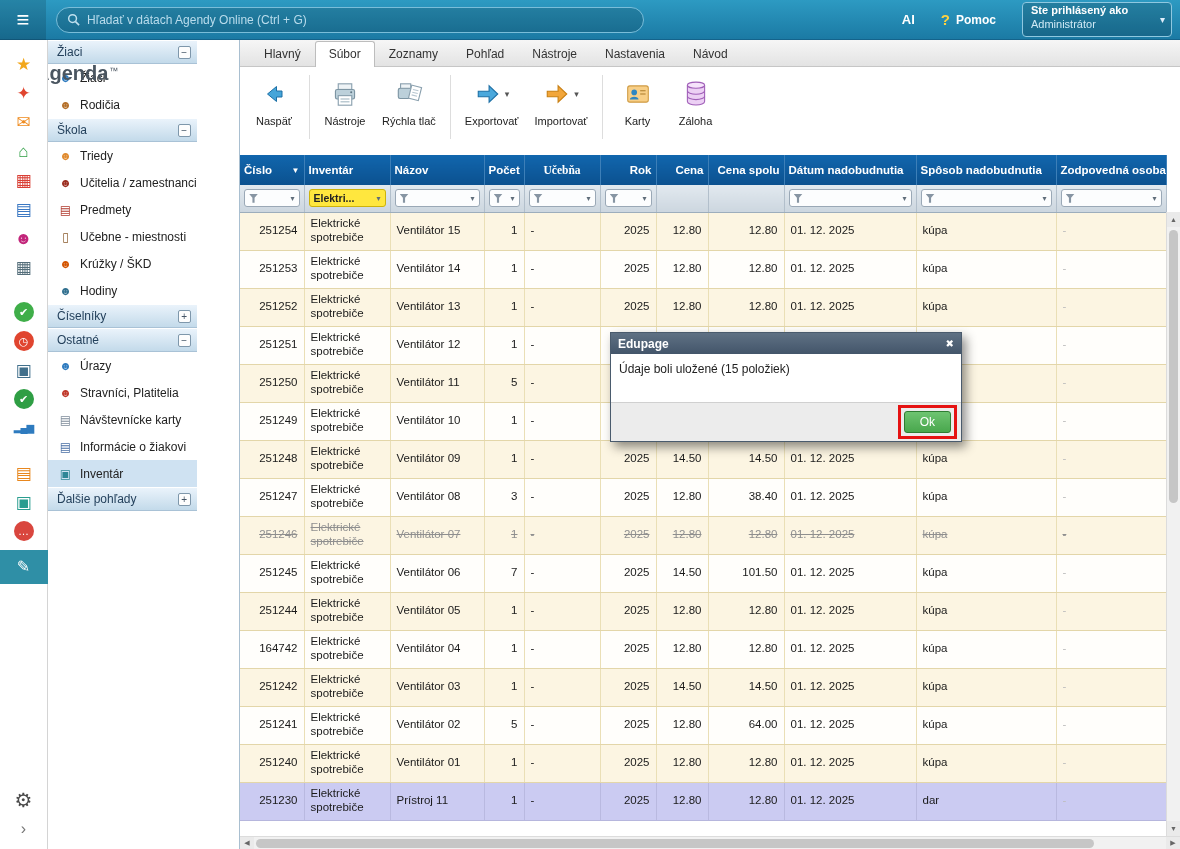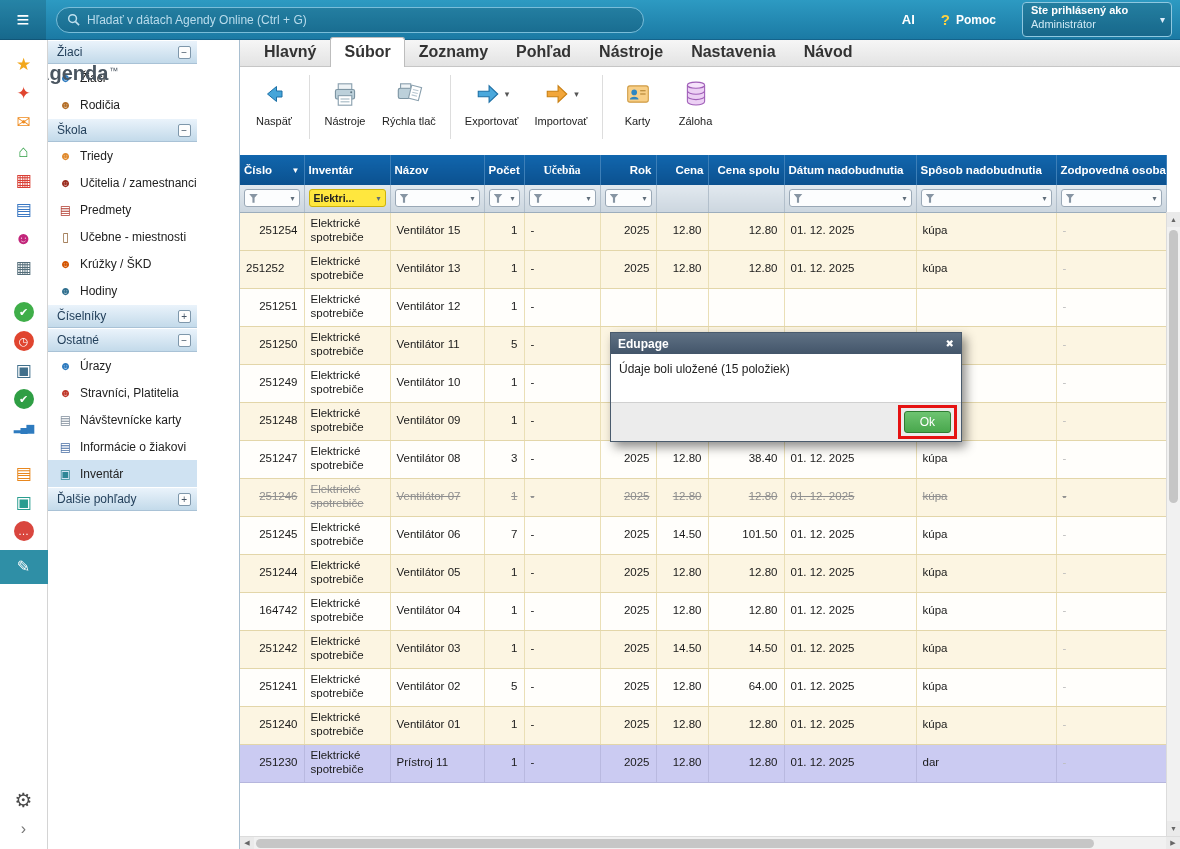--- a/index.html
+++ b/index.html
@@ -50,21 +50,21 @@
 .sec-header{height:24px;background:linear-gradient(180deg,var(--section-grad1,#eaf3fb),var(--section-grad2,#c3daea));border-top:1px solid #fff;border-bottom:1px solid #a9c2d6;display:flex;align-items:center;justify-content:space-between;padding:0 6px 0 9px;font-size:12px;color:#24415c;cursor:pointer;flex:none;}
 .sec-toggle{width:13px;height:13px;border:1px solid #7e97ab;background:#fdfdfd;color:#456;font-size:10px;line-height:11px;text-align:center;border-radius:2px;}
 .sb-item{height:27px;display:flex;align-items:center;gap:7px;padding-left:10px;font-size:12px;color:#222;cursor:pointer;flex:none;}
 .sb-item.sel{background:var(--sidebar-selected,#cfe2f2);}
 .sb-icon{width:15px;text-align:center;font-size:12px;flex:none;}
 .sb-label{white-space:nowrap;}
 
 
 .main{width:940px;display:flex;flex-direction:column;background:#fff;flex:none;}
 .menubar{height:27px;background:linear-gradient(180deg,#f6f6f6,#e3e3e3);border-bottom:1px solid #c6c6c6;display:flex;align-items:flex-end;padding-left:10px;flex:none;}
-.mtab{padding:5px 13px;font-size:16px;color:#333;cursor:pointer;border:1px solid transparent;border-bottom:none;font-weight:bold;}
+.mtab{padding:5px 13px;font-size:12px;color:#333;cursor:pointer;border:1px solid transparent;border-bottom:none;}
 .mtab.active{background:#fff;border-color:#bdbdbd;border-radius:3px 3px 0 0;position:relative;top:1px;padding-bottom:6px;}
 .toolbar{height:84px;display:flex;align-items:stretch;padding:5px 2px 0 6px;gap:2px;flex:none;background:#fff;}
 .tbtn{min-width:56px;padding:3px 6px;display:flex;flex-direction:column;align-items:center;gap:3px;cursor:pointer;border:1px solid transparent;border-radius:3px;}
 .ticon-row{height:36px;display:flex;align-items:center;gap:3px;}
 .tlabel{font-size:11px;color:#222;white-space:nowrap;}
 .dd{font-size:9px;color:#555;}
 .tsep{width:1px;background:#ddd;margin:3px 5px 12px;}
 
 
 .table-zone{position:relative;margin-top:4px;flex:none;height:681px;overflow:hidden;}
@@ -432,22 +432,35 @@
                 <td data-name="cell-nazov" style="text-align: left;">Ventilátor 15</td>
                 <td data-name="cell-pocet" style="text-align: right;">1</td>
                 <td data-name="cell-ucebna" style="text-align: left;">-</td>
                 <td data-name="cell-rok" style="text-align: right;">2025</td>
                 <td data-name="cell-cena" style="text-align: right;">12.80</td>
                 <td data-name="cell-cena_spolu" style="text-align: right;">12.80</td>
                 <td data-name="cell-datum_nadobudnutia" style="text-align: left;">01. 12. 2025</td>
                 <td data-name="cell-sposob_nadobudnutia" style="text-align: left;">kúpa</td>
                 <td data-name="cell-zodpovedna_osoba" class="faint" style="text-align: left;">-</td>
               </tr>
+              <tr class="odd" data-name="table-row">
+                <td data-name="cell-cislo" style="text-align: right;">251253</td>
+                <td data-name="cell-inventar" style="text-align: left;">Elektrické spotrebiče</td>
+                <td data-name="cell-nazov" style="text-align: left;">Ventilátor 14</td>
+                <td data-name="cell-pocet" style="text-align: right;">1</td>
+                <td data-name="cell-ucebna" style="text-align: left;">-</td>
+                <td data-name="cell-rok" style="text-align: right;">2025</td>
+                <td data-name="cell-cena" style="text-align: right;">12.80</td>
+                <td data-name="cell-cena_spolu" style="text-align: right;">12.80</td>
+                <td data-name="cell-datum_nadobudnutia" style="text-align: left;">01. 12. 2025</td>
+                <td data-name="cell-sposob_nadobudnutia" style="text-align: left;">kúpa</td>
+                <td data-name="cell-zodpovedna_osoba" class="faint" style="text-align: left;">-</td>
+              </tr>
               <tr class="even" data-name="table-row">
-                <td data-name="cell-cislo" style="">251252</td>
+                <td data-name="cell-cislo" style="text-align: right;">251252</td>
                 <td data-name="cell-inventar" style="text-align: left;">Elektrické spotrebiče</td>
                 <td data-name="cell-nazov" style="text-align: left;">Ventilátor 13</td>
                 <td data-name="cell-pocet" style="text-align: right;">1</td>
                 <td data-name="cell-ucebna" style="text-align: left;">-</td>
                 <td data-name="cell-rok" style="text-align: right;">2025</td>
                 <td data-name="cell-cena" style="text-align: right;">12.80</td>
                 <td data-name="cell-cena_spolu" style="text-align: right;">12.80</td>
                 <td data-name="cell-datum_nadobudnutia" style="text-align: left;">01. 12. 2025</td>
                 <td data-name="cell-sposob_nadobudnutia" style="text-align: left;">kúpa</td>
                 <td data-name="cell-zodpovedna_osoba" class="faint" style="text-align: left;">-</td>

